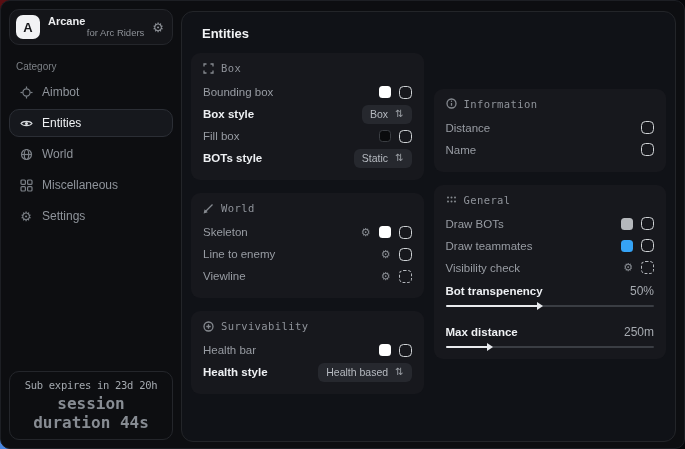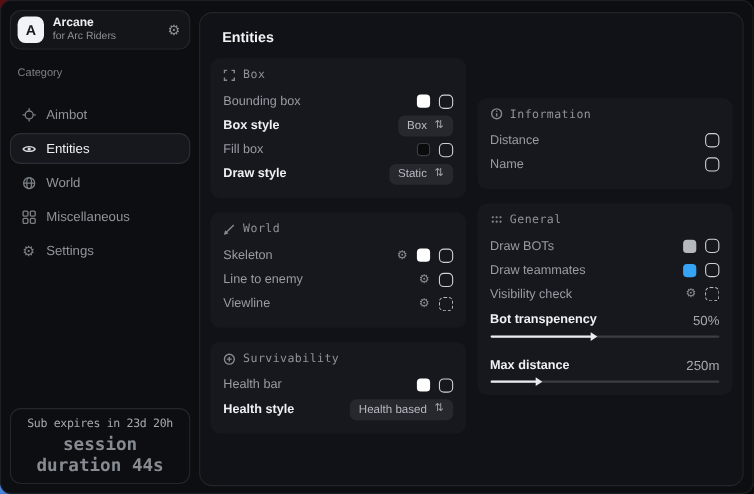--- a/index.html
+++ b/index.html
@@ -16,24 +16,24 @@
             border:1px solid #1d1f24; display:flex; }
 
   
   .sidebar { width:180px; flex:0 0 180px; padding:8px; display:flex; flex-direction:column; }
   .app-header { height:36px; border:1px solid #24262b; background:#141519; border-radius:10px;
                 display:flex; align-items:center; padding:0 8px 0 6px; gap:8px; }
   .logo { width:24px; height:24px; background:#f2f3f5; border-radius:7px; color:#17181b;
           font-weight:bold; font-size:13px; display:flex; align-items:center; justify-content:center; }
   .app-titles { flex:1; line-height:1.15; }
   .app-name { font-size:11px; font-weight:bold; color:#ecedef; }
-  .app-sub  { font-size:9.5px; color:#8d9197; }
+  .app-sub  { font-size:9.5px; color:#8d9197;text-align:right; }
   .hdr-gear { color:#8d9197; font-size:13px; cursor:pointer; }
 
-  .category { margin:16px 0 18px 7px; font-size:10px; color:#7c8086; }
+  .category { margin:16px 0 6px 7px; font-size:10px; color:#7c8086; }
 
   .nav { display:flex; flex-direction:column; gap:3px; }
   .nav-item { height:28px; display:flex; align-items:center; gap:9px; padding:0 9px;
               color:#8f949b; font-size:12px; border-radius:10px; border:1px solid transparent; cursor:pointer; }
   .nav-item .nicon { width:14px; display:flex; justify-content:center; color:#7b8087; font-size:12px; }
   .nav-item.active { background:#16181d; border-color:#2b2e35; color:#eff1f3; }
   .nav-item.active .nicon { color:#d8dbde; }
 
   .sb-spacer { flex:1; }
   .sub-card { border:1px solid #24262b; border-radius:10px; padding:7px 9px; }
@@ -197,21 +197,21 @@
             </span>
           </div>
           <div class="row">
             <span class="lbl dim">Fill box</span>
             <span class="ctrls">
               <span class="sw sw-black"></span>
               <span class="cb"></span>
             </span>
           </div>
           <div class="row">
-            <span class="lbl bright">Draw style</span>
+            <span class="lbl bright">BOTs style</span>
             <span class="dropdown">
               <span class="dlabel">Static</span>
               <span class="darrows">⇅</span>
             </span>
           </div>
         </div>
 
         <div class="panel">
           <div class="panel-hdr">
             <span class="picon">

